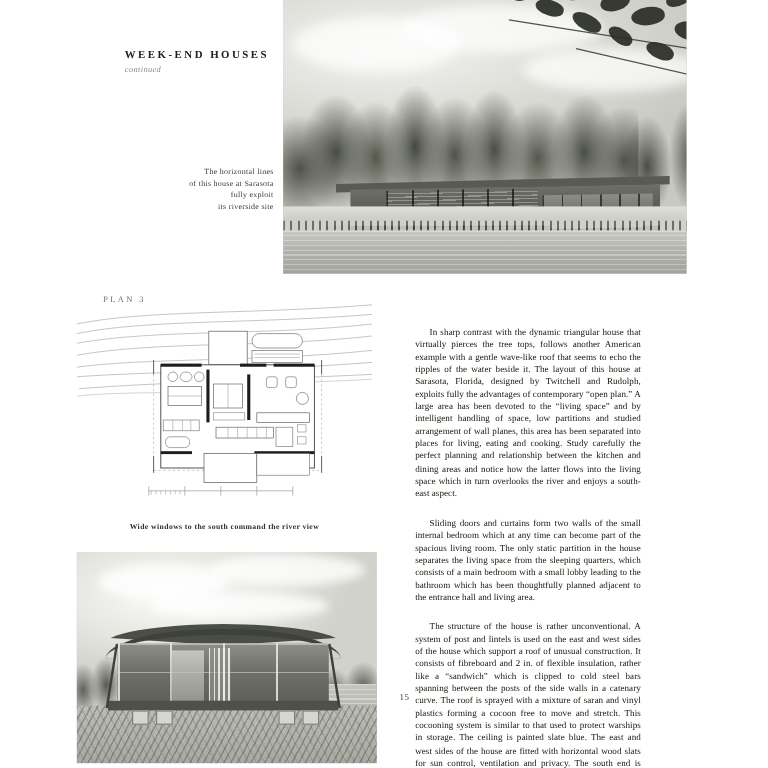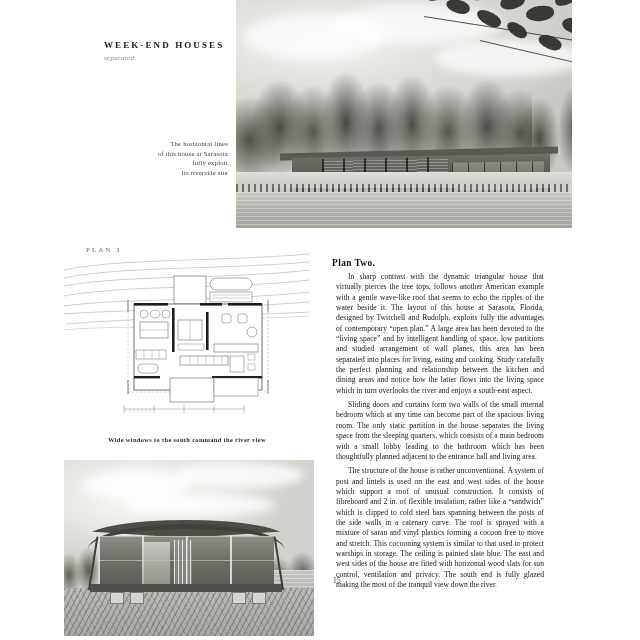--- a/index.html
+++ b/index.html
@@ -363,21 +363,21 @@
     width: 216px;
   }
   #article h2 {
     margin: 0 0 3px 0;
     font-size: 9.4px;
     font-weight: bold;
     letter-spacing: .4px;
     color: #111;
   }
   #article p {
-    margin: 4px;
+    margin: 14px;
     font-size: 7.55px;
     line-height: 10.35px;
     text-align: justify;
     text-indent: 12px;
     color: #16160f;
     letter-spacing: .04px;
     hyphens: none;
   }
   #folio {
     position: absolute;
@@ -388,21 +388,21 @@
     letter-spacing: .4px;
   }
 </style>
 </head>
 <body>
 
 <div id="page">
 
   <div id="running-head">
     <div class="kicker">WEEK-END HOUSES</div>
-    <div class="contd">separated</div>
+    <div class="contd">continued</div>
   </div>
 
   <div id="photo-top">
     <div class="sky"></div>
     <div class="cloudbank" style="left:8px;  top:14px;  width:140px; height:46px;"></div>
     <div class="cloudbank" style="left:96px; top:4px;   width:170px; height:40px;"></div>
     <div class="cloudbank" style="left:200px;top:40px;  width:150px; height:36px;"></div>
 
     <div class="treeline"></div>
     <div class="treeline-right"></div>
@@ -595,21 +595,20 @@
       <div class="b-strut-l"></div>
       <div class="b-strut-r"></div>
       <div class="b-pier" style="left:24px;"></div>
       <div class="b-pier" style="left:44px;"></div>
       <div class="b-pier" style="left:146px;"></div>
       <div class="b-pier" style="left:166px;"></div>
     </div>
   </div>
 
   <div id="article">
-    <h2>Plan Two.</h2>
     <p>In sharp contrast with the dynamic triangular house that virtually pierces the tree tops, follows another American example with a gentle wave-like roof that seems to echo the ripples of the water beside it. The layout of this house at Sarasota, Florida, designed by Twitchell and Rudolph, exploits fully the advantages of contemporary “open plan.” A large area has been devoted to the “living space” and by intelligent handling of space, low partitions and studied arrangement of wall planes, this area has been separated into places for living, eating and cooking. Study carefully the perfect planning and relationship between the kitchen and dining areas and notice how the latter flows into the living space which in turn overlooks the river and enjoys a south-east aspect.</p>
     <p>Sliding doors and curtains form two walls of the small internal bedroom which at any time can become part of the spacious living room. The only static partition in the house separates the living space from the sleeping quarters, which consists of a main bedroom with a small lobby leading to the bathroom which has been thoughtfully planned adjacent to the entrance hall and living area.</p>
     <p>The structure of the house is rather unconventional. A system of post and lintels is used on the east and west sides of the house which support a roof of unusual construction. It consists of fibreboard and 2 in. of flexible insulation, rather like a “sandwich” which is clipped to cold steel bars spanning between the posts of the side walls in a catenary curve. The roof is sprayed with a mixture of saran and vinyl plastics forming a cocoon free to move and stretch. This cocooning system is similar to that used to protect warships in storage. The ceiling is painted slate blue. The east and west sides of the house are fitted with horizontal wood slats for sun control, ventilation and privacy. The south end is fully glazed making the most of the tranquil view down the river.</p>
   </div>
 
   <div id="folio">15</div>
 
 </div>
 
 </body></html>

